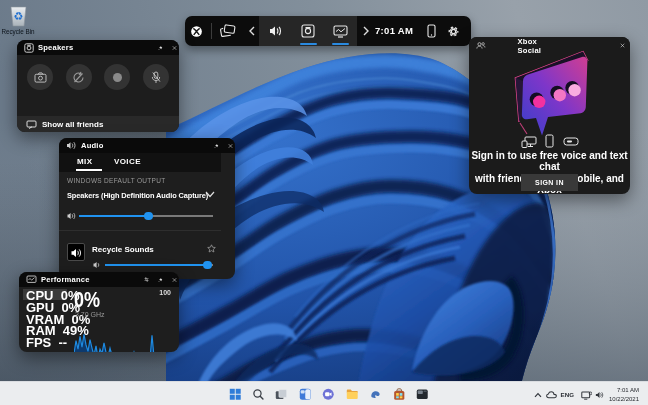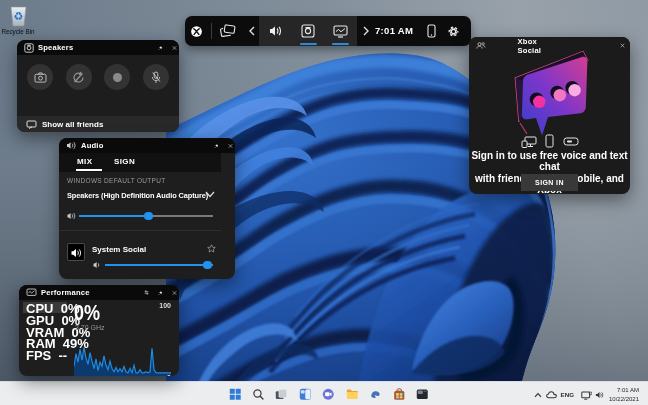--- a/index.html
+++ b/index.html
@@ -387,21 +387,21 @@
           </svg>
         </span>
   <span class="ticon">
           <svg width="10" height="10" viewBox="0 0 10 10">
             <path d="M1.4,1.4 L8.6,8.6 M8.6,1.4 L1.4,8.6" stroke="#e4e4e4" stroke-width="1.1"></path>
           </svg>
         </span>
  </div>
  <div style="position:absolute;left:0;top:15px;width:162px;height:19px;background:#111;">
   <span style="position:absolute;left:18px;top:4px;font-size:8px;font-weight:bold;color:#fff;letter-spacing:.4px;">MIX</span>
-  <span style="position:absolute;left:55px;top:4px;font-size:8px;font-weight:bold;color:#fff;letter-spacing:.4px;">SIGN</span>
+  <span style="position:absolute;left:55px;top:4px;font-size:8px;font-weight:bold;color:#fff;letter-spacing:.4px;">VOICE</span>
   <div style="position:absolute;left:17px;top:15.5px;width:26px;height:2.5px;background:#fff;"></div>
  </div>
  <div style="position:absolute;left:8px;top:39px;font-size:6.5px;color:#9a9a9a;letter-spacing:.3px;">WINDOWS DEFAULT OUTPUT</div>
  <div style="position:absolute;left:8px;top:53px;font-size:7.4px;font-weight:bold;color:#fff;letter-spacing:-0.1px;">Speakers (High Definition Audio Capture)</div>
  <svg style="position:absolute;left:146px;top:53px" width="10" height="7" viewBox="0 0 10 7">
         <path d="M1,1 L5,5.5 L9,1" fill="none" stroke="#ddd" stroke-width="1.2"></path>
       </svg>
 
  <svg style="position:absolute;left:8px;top:74px" width="9" height="8" viewBox="0 0 9 8">
         <path d="M0.5,2.5 L1.8,2.5 L3.6,1 L3.6,7 L1.8,5.5 L0.5,5.5 Z" fill="#ccc"></path>
@@ -411,34 +411,34 @@
  <div style="position:absolute;left:20px;top:77px;width:69px;height:1.6px;background:#2093f0;"></div>
  <div style="position:absolute;left:85px;top:73.5px;width:8.5px;height:8.5px;border-radius:50%;background:#2093f0;"></div>
  <div style="position:absolute;left:0px;top:92px;width:162px;height:1px;background:#2e2e2e;"></div>
 
  <div style="position:absolute;left:8px;top:105px;width:18px;height:18px;background:#000;border:1px solid #4a4a4a;border-radius:2px;">
   <svg style="position:absolute;left:3px;top:3.5px" width="11" height="10" viewBox="0 0 11 10">
           <path d="M0.5,3.2 L2.3,3.2 L5,1 L5,9 L2.3,6.8 L0.5,6.8 Z" fill="#fff"></path>
           <path d="M6.5,2.8 C7.6,3.7 7.6,6.3 6.5,7.2 M8.2,1.4 C10,3 10,7 8.2,8.6" fill="none" stroke="#fff" stroke-width=".9"></path>
         </svg>
  </div>
- <div style="position:absolute;left:33px;top:107px;font-size:8px;font-weight:bold;color:#fff;">System Social</div>
+ <div style="position:absolute;left:33px;top:107px;font-size:8px;font-weight:bold;color:#fff;">Recycle Sounds</div>
  <svg style="position:absolute;left:148px;top:106px" width="9" height="9" viewBox="0 0 9 9">
         <path d="M4.5,0.8 L5.6,3.2 L8.3,3.5 L6.3,5.3 L6.9,8 L4.5,6.6 L2.1,8 L2.7,5.3 L0.7,3.5 L3.4,3.2 Z" fill="none" stroke="#9a9a9a" stroke-width=".8"></path>
       </svg>
  <svg style="position:absolute;left:34px;top:123px" width="9" height="8" viewBox="0 0 9 8">
         <path d="M0.5,2.5 L1.8,2.5 L3.6,1 L3.6,7 L1.8,5.5 L0.5,5.5 Z" fill="#ccc"></path>
         <path d="M5,2.2 C6,3 6,5 5,5.8" fill="none" stroke="#ccc" stroke-width=".8"></path>
       </svg>
  <div style="position:absolute;left:46px;top:126px;width:108px;height:1.6px;background:#7a7a7a;"></div>
  <div style="position:absolute;left:46px;top:126px;width:101px;height:1.6px;background:#2093f0;"></div>
  <div style="position:absolute;left:144px;top:122.5px;width:8.5px;height:8.5px;border-radius:50%;background:#2093f0;"></div>
 </div>
 
-<div class="panel" id="perf" style="left:19px;top:285px;width:160px;height:91px;">
+<div class="panel" id="perf" style="left:19px;top:272px;width:160px;height:80px;">
  <div class="ptitle">
   <svg width="11" height="9" viewBox="0 0 11 9">
           <rect x="1" y="1" width="9" height="6.4" rx="1" fill="none" stroke="#ccc" stroke-width=".9"></rect>
           <path d="M2.5,5 L4,3.4 L5.6,5.2 L8.5,2.6" fill="none" stroke="#ccc" stroke-width=".8"></path>
         </svg>
   <span class="t">Performance</span>
         <span class="sp"></span>
   <span class="ticon">
           <svg width="10" height="9" viewBox="0 0 10 9">
             <path d="M1,2.5 L9,2.5 M1,6.5 L9,6.5" stroke="#ddd" stroke-width=".9"></path>

